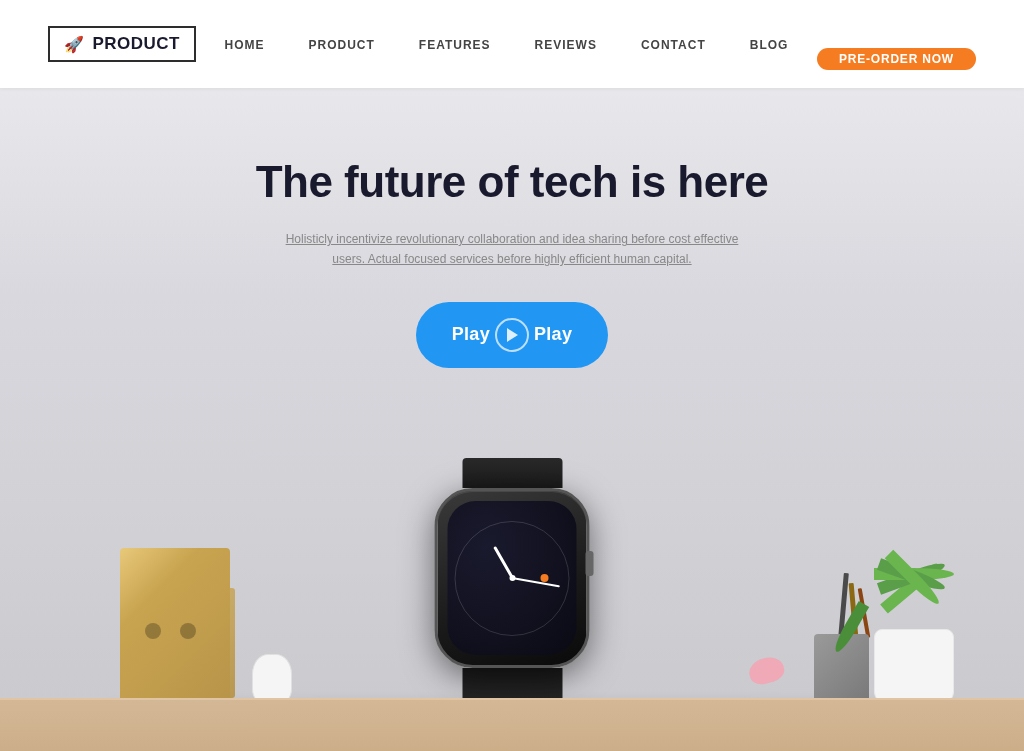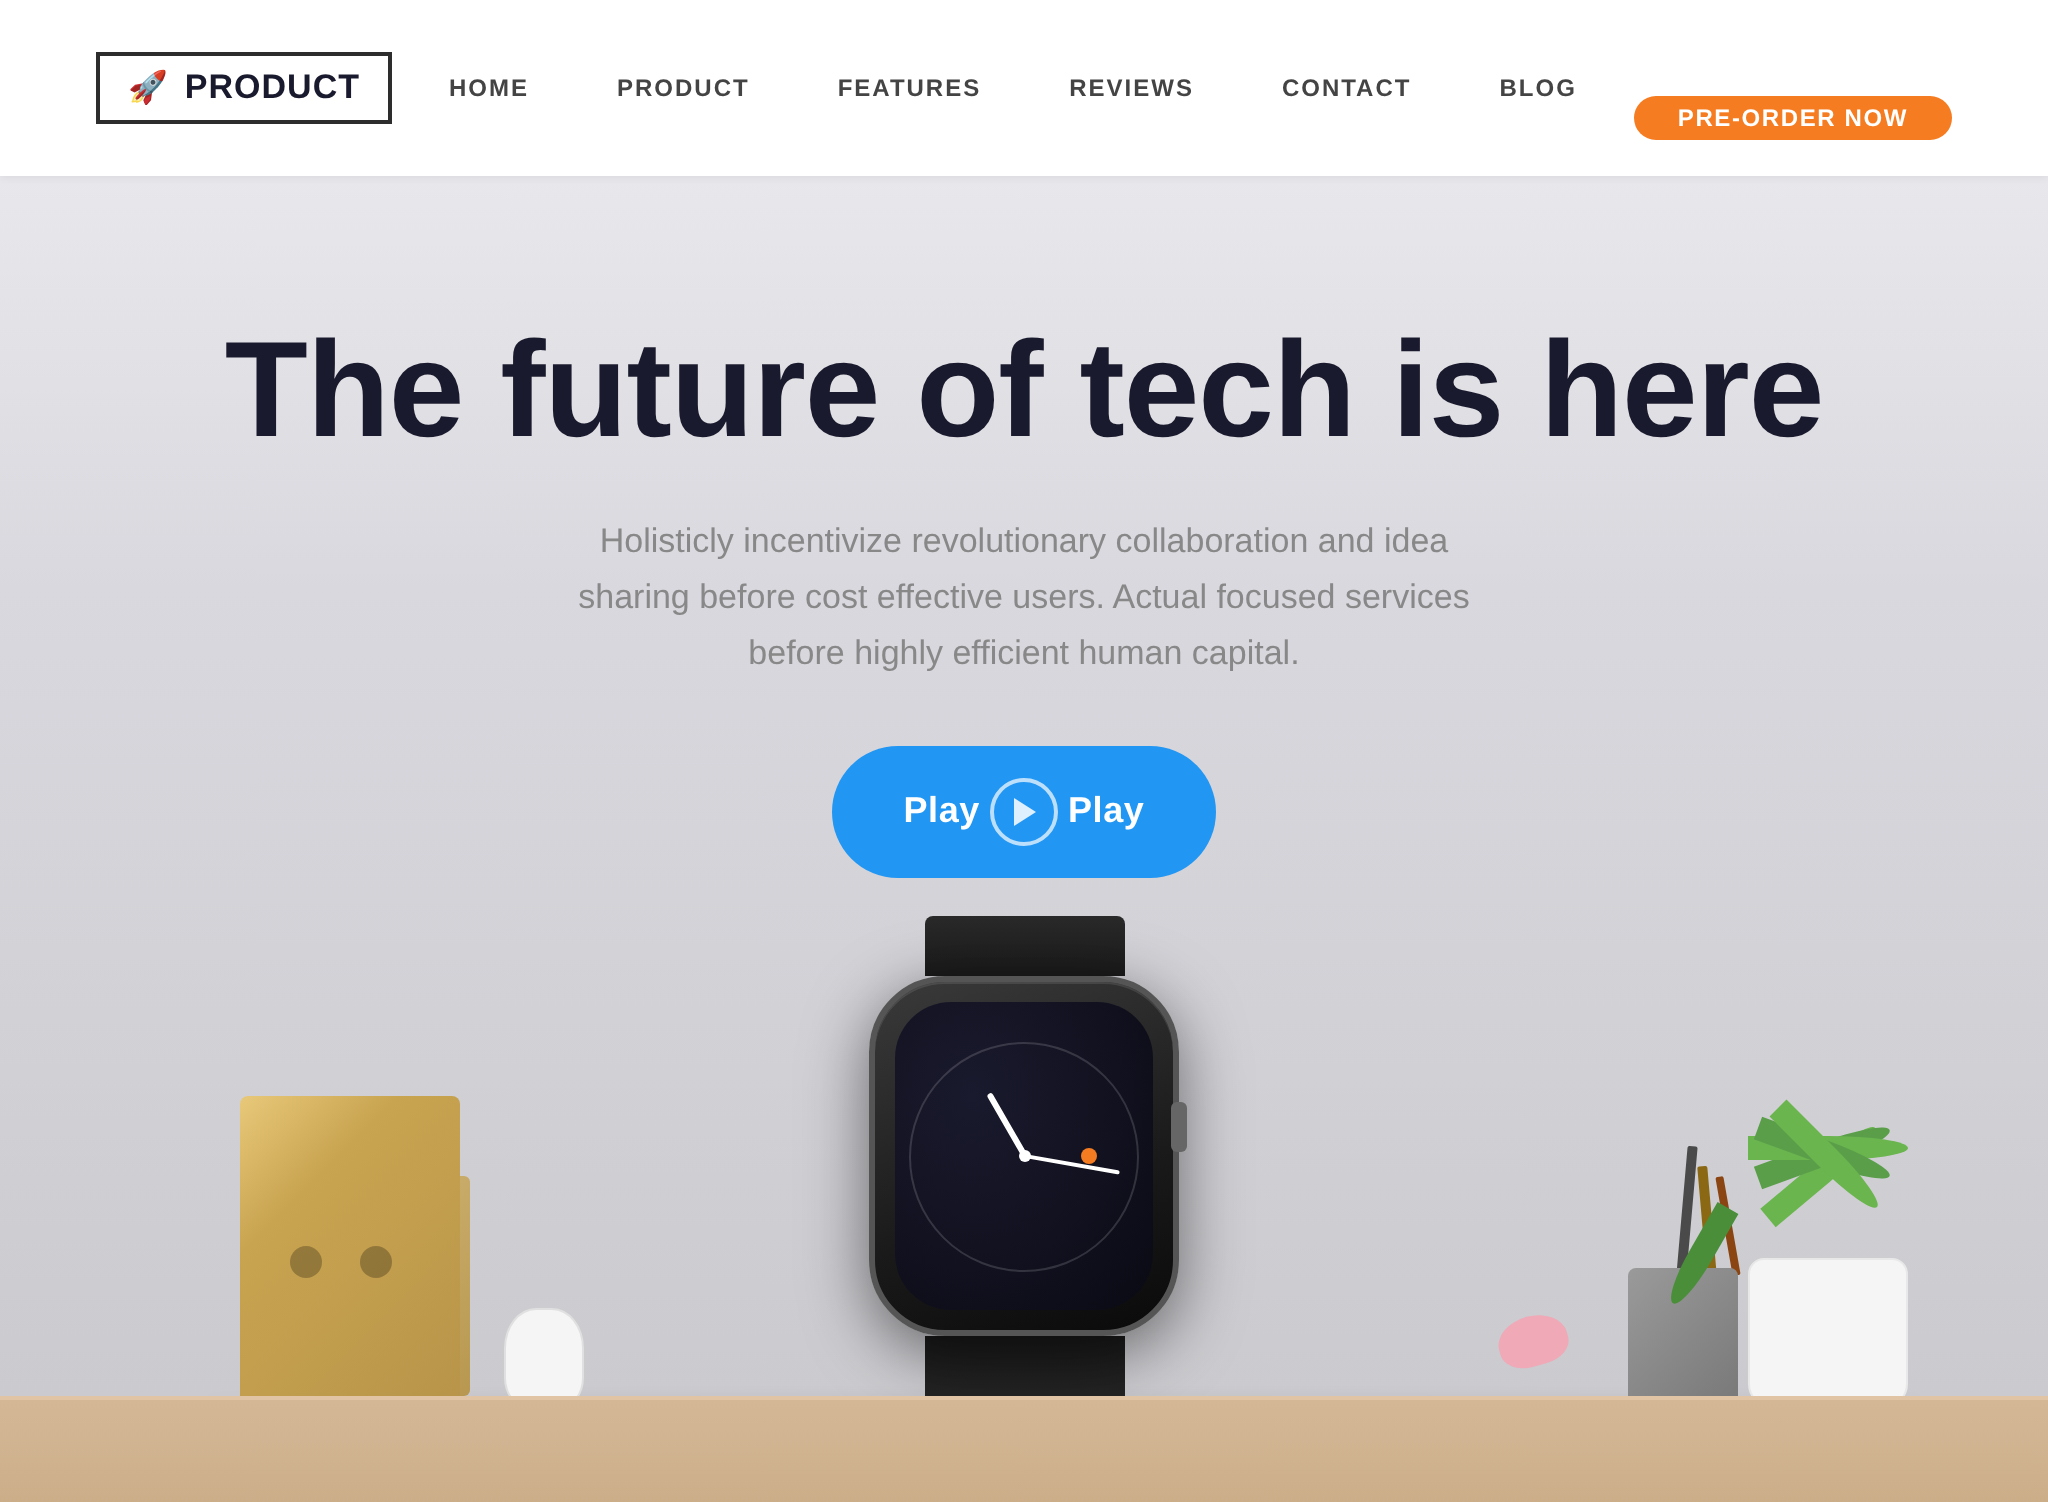--- a/index.html
+++ b/index.html
@@ -83,34 +83,35 @@
 
     .hero-text {
       text-align: center;
       padding-top: 70px;
       padding-bottom: 30px;
       z-index: 5;
       position: relative;
     }
 
     .hero-headline {
-      font-size: 68px;
+      font-size: 44px;
       font-weight: 800;
       color: #1a1a2e;
       line-height: 1.1;
       letter-spacing: -0.5px;
       margin-bottom: 24px;
     }
 
     .hero-sub {
-      font-size: 17px;
+      font-size: 12px;
       color: #888;
       line-height: 1.65;
       max-width: 480px;
       margin: 0 auto 32px;
+      text-decoration: underline;
     }
 
     
     .btn-play {
       display: inline-flex;
       align-items: center;
       gap: 5px;
       background: #2196f3;
       color: #fff;
       border: none;

